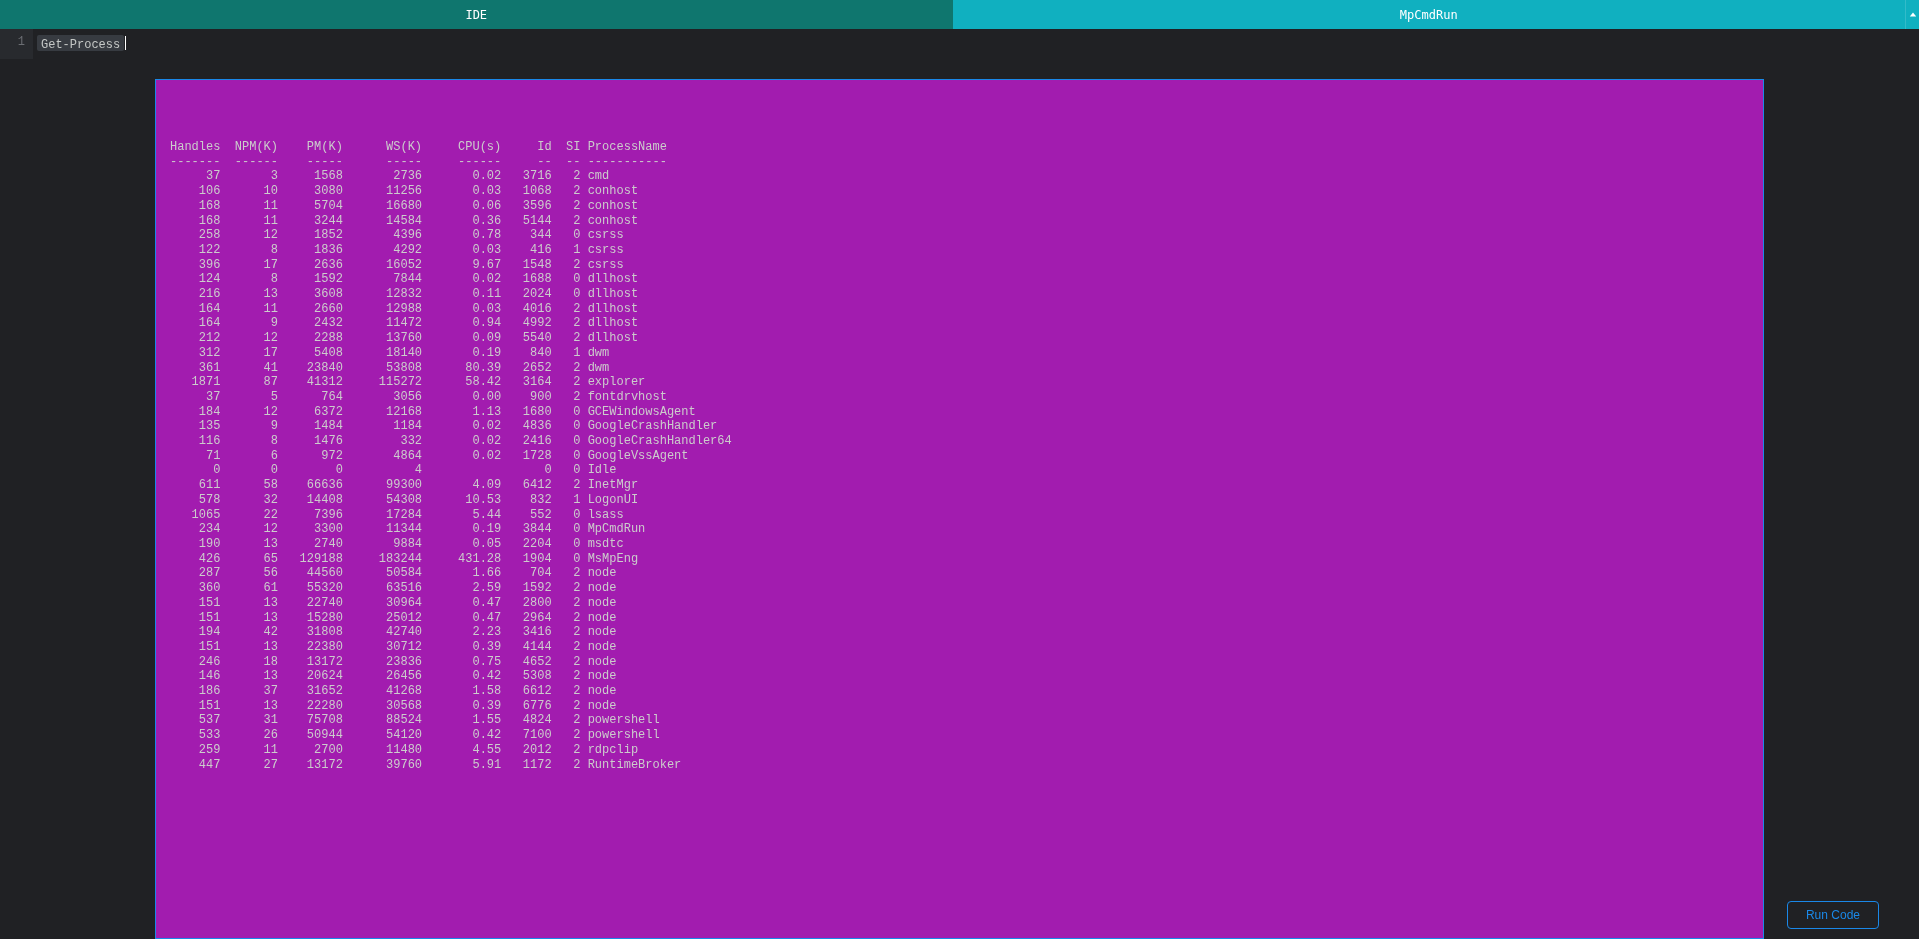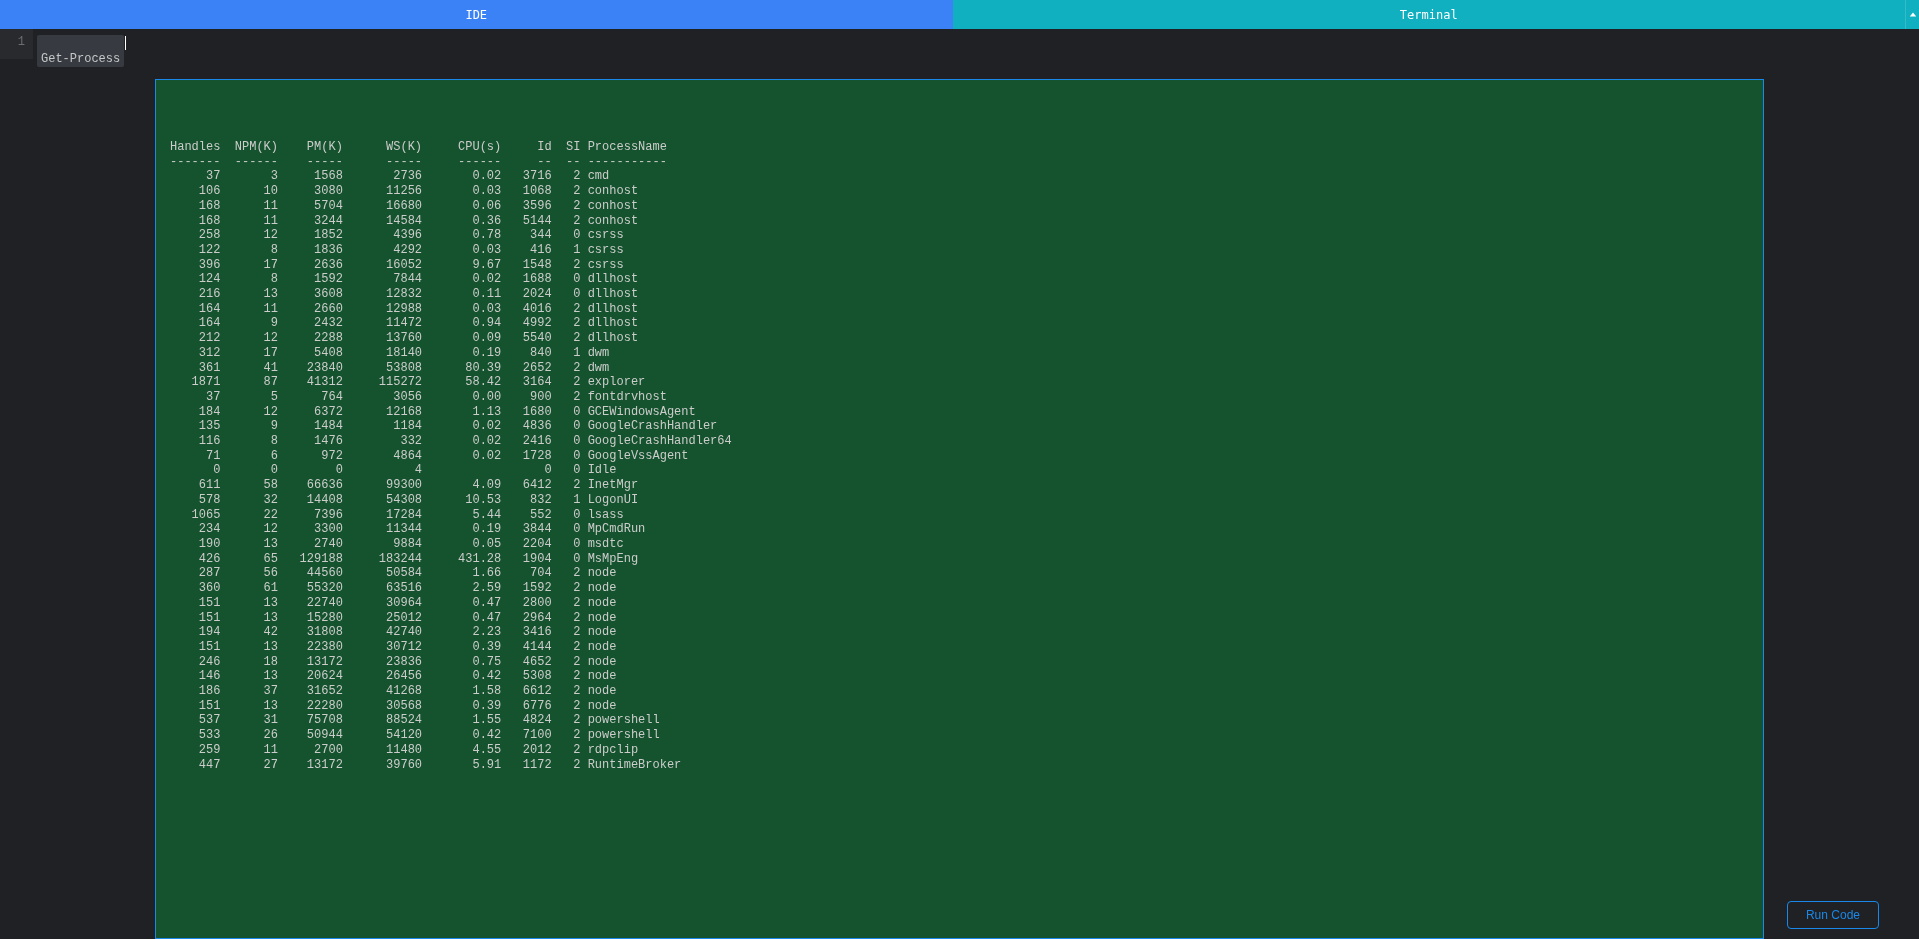--- a/index.html
+++ b/index.html
@@ -18,21 +18,21 @@
   .tab {
     flex: 1;
     display: flex;
     align-items: center;
     justify-content: center;
     font-size: 12px;
     font-family: Consolas, monospace;
     cursor: pointer;
     color: #fff;
   }
-  .tab-ide { background: #3b82f6; }
+  .tab-ide { background: #0f766e; }
   .tab-terminal { background: #10b0c0; }
   .scroll-indicator {
     width: 14px;
     background: #10b0c0;
     border-left: 1px solid rgba(255,255,255,0.15);
     display:flex; align-items:center; justify-content:center;
   }
   .scroll-indicator svg { fill:#fff; width:8px; height:8px; }
   .editor-row {
     display:flex;
@@ -55,41 +55,41 @@
     padding-left:4px;
   }
   .code-line {
     display:flex;
     align-items:flex-start;
   }
   .code-text {
     font-size:12px;
     color:#c5c8c6;
     background:#373b41;
-    padding:16px 4px;
+    padding:2px 4px;
     border-radius:2px;
     line-height:16px;
     height:16px;
     display:inline-block;
   }
   .cursor {
     display:inline-block;
     width:1px; height:14px;
     background:#fff;
     margin-left:1px;
     position:relative; top:1px;
   }
   .main {
     position:relative;
     padding: 20px 155px 0 155px;
     height: calc(100% - 59px);
   }
   .terminal-box {
     border:1px solid #1a88e8;
-    background:#14532d;
+    background:#a21caf;
     height:100%;
     padding: 60px 14px 14px 14px;
     overflow:hidden;
     color:#ccc;
     font-size:12px;
     line-height:14.7px;
     white-space:pre;
   }
   .run-btn {
     position:fixed;
@@ -103,21 +103,21 @@
     font-family: Arial, sans-serif;
     cursor:pointer;
     border-radius:4px;
   }
 </style>
 </head>
 <body>
 
 <div class="tabs">
   <div class="tab tab-ide">IDE</div>
-  <div class="tab tab-terminal">Terminal</div>
+  <div class="tab tab-terminal">MpCmdRun</div>
   <div class="scroll-indicator">
     <svg viewBox="0 0 10 10">
         <path d="M5 2 L9 7 L1 7 Z"></path>
       </svg>
   </div>
 </div>
 
 <div class="editor-row">
   <div class="gutter">1</div>
   <div class="code-area">

